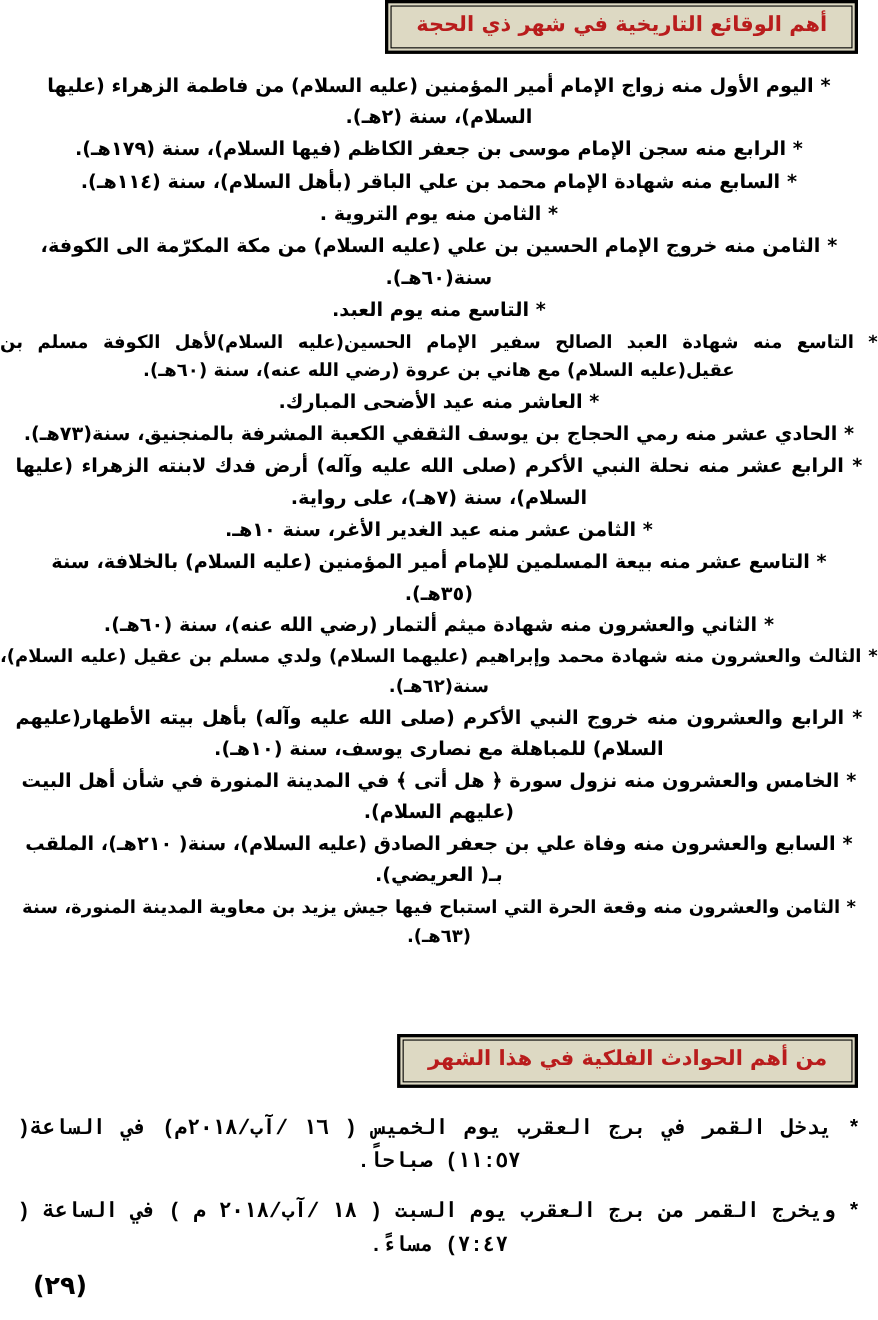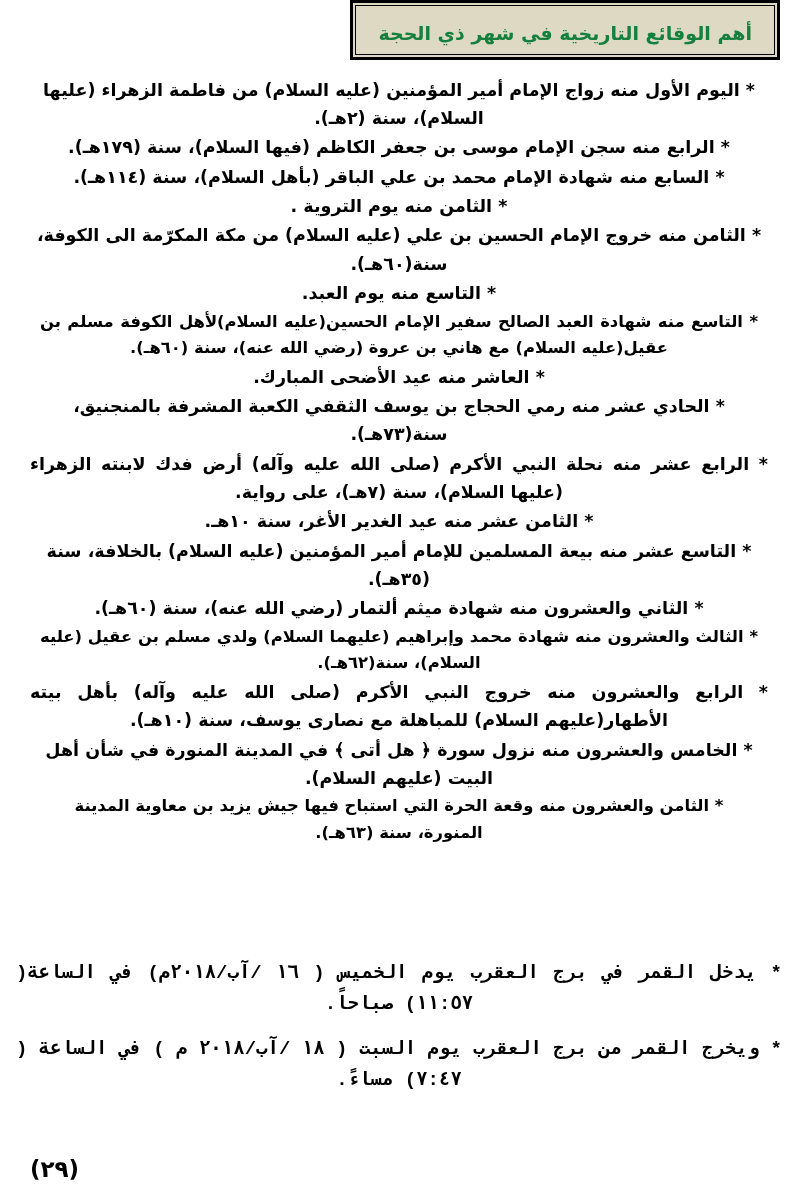--- a/index.html
+++ b/index.html
@@ -42,46 +42,45 @@
     padding: 5px 22px 8px 22px;
     display: block;
   }
   .heading-text {
     font-size: 19px;
     font-weight: bold;
     line-height: 1.25;
     white-space: nowrap;
     letter-spacing: 0px;
     text-align: center;
-    color: #15803d;
-    margin-top: 11px;
+    color: #b91c1c;
   }
 
   
   .events-list {
-    margin: 16px;
+    margin: 0;
     padding: 0;
     list-style: none;
   }
   .event-item {
     font-size: 17.5px;
     font-weight: bold;
     line-height: 1.62;
     text-align: center;
     margin: 0 0 1px 0;
     padding: 0 14px;
     color: #000;
   }
   .event-item.justify {
     text-align: justify;
     text-align-last: center;
   }
   .event-item.wide {
     font-size: 16.4px;
-    padding: 0 24px;
+    padding: 0 0;
   }
 
   
   .astro-list {
     margin: 0;
     padding: 0;
     list-style: none;
   }
   .astro-item {
     font-size: 19px;
@@ -132,25 +131,33 @@
     <li class="event-item justify wide">* التاسع منه شهادة العبد الصالح سفير الإمام الحسين(عليه السلام)لأهل الكوفة مسلم بن عقيل(عليه السلام) مع هاني بن عروة (رضي الله عنه)، سنة (٦٠هـ).</li>
     <li class="event-item">* العاشر منه عيد الأضحى المبارك.</li>
     <li class="event-item">* الحادي عشر منه رمي الحجاج بن يوسف الثقفي الكعبة المشرفة بالمنجنيق، سنة(٧٣هـ).</li>
     <li class="event-item justify">* الرابع عشر منه نحلة النبي الأكرم (صلى الله عليه وآله) أرض فدك لابنته الزهراء (عليها السلام)، سنة (٧هـ)، على رواية.</li>
     <li class="event-item">* الثامن عشر منه عيد الغدير الأغر، سنة ١٠هـ.</li>
     <li class="event-item">* التاسع عشر منه بيعة المسلمين للإمام أمير المؤمنين (عليه السلام) بالخلافة، سنة (٣٥هـ).</li>
     <li class="event-item">* الثاني والعشرون منه شهادة ميثم ألتمار (رضي الله عنه)، سنة (٦٠هـ).</li>
     <li class="event-item justify wide">* الثالث والعشرون منه شهادة محمد وإبراهيم (عليهما السلام) ولدي مسلم بن عقيل (عليه السلام)، سنة(٦٢هـ).</li>
     <li class="event-item justify">* الرابع والعشرون منه خروج النبي الأكرم (صلى الله عليه وآله) بأهل بيته الأطهار(عليهم السلام) للمباهلة مع نصارى يوسف، سنة (١٠هـ).</li>
     <li class="event-item">* الخامس والعشرون منه نزول سورة ﴿ هل أتى ﴾ في المدينة المنورة في شأن أهل البيت (عليهم السلام).</li>
+    <li class="event-item">* السابع والعشرون منه وفاة علي بن جعفر الصادق (عليه السلام)، سنة( ٢١٠هـ)، الملقب بـ( العريضي).</li>
     <li class="event-item wide">* الثامن والعشرون منه وقعة الحرة التي استباح فيها جيش يزيد بن معاوية المدينة المنورة، سنة (٦٣هـ).</li>
   </ul>
 
   <div class="spacer-lg"></div>
 
+  <div class="heading-row">
+    <div class="heading-box">
+      <div class="heading-box-inner">
+        <div class="heading-text">من أهم الحوادث الفلكية في هذا الشهر</div>
+      </div>
+    </div>
+  </div>
 
   <div class="spacer-sm"></div>
 
   <ul class="astro-list">
     <li class="astro-item">* يدخل القمر في برج العقرب يوم  الخميس ( ١٦ /آب/٢٠١٨م) في الساعة( ١١:٥٧) صباحاً.</li>
     <li class="astro-item">* ويخرج القمر من برج العقرب  يوم السبت ( ١٨ /آب/٢٠١٨ م ) في الساعة ( ٧:٤٧) مساءً.</li>
   </ul>
 
   <div class="page-number">(٢٩)</div>
 

